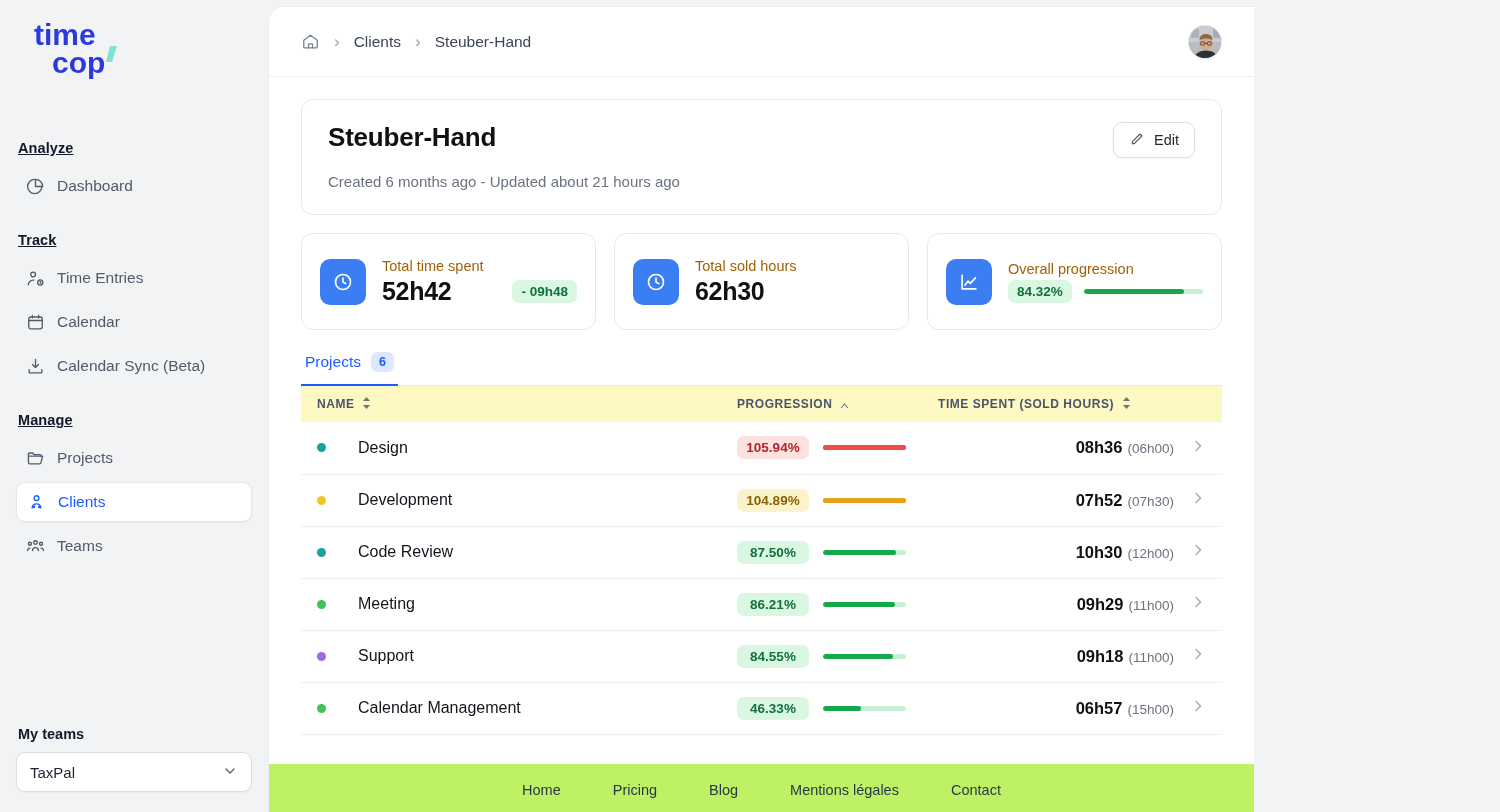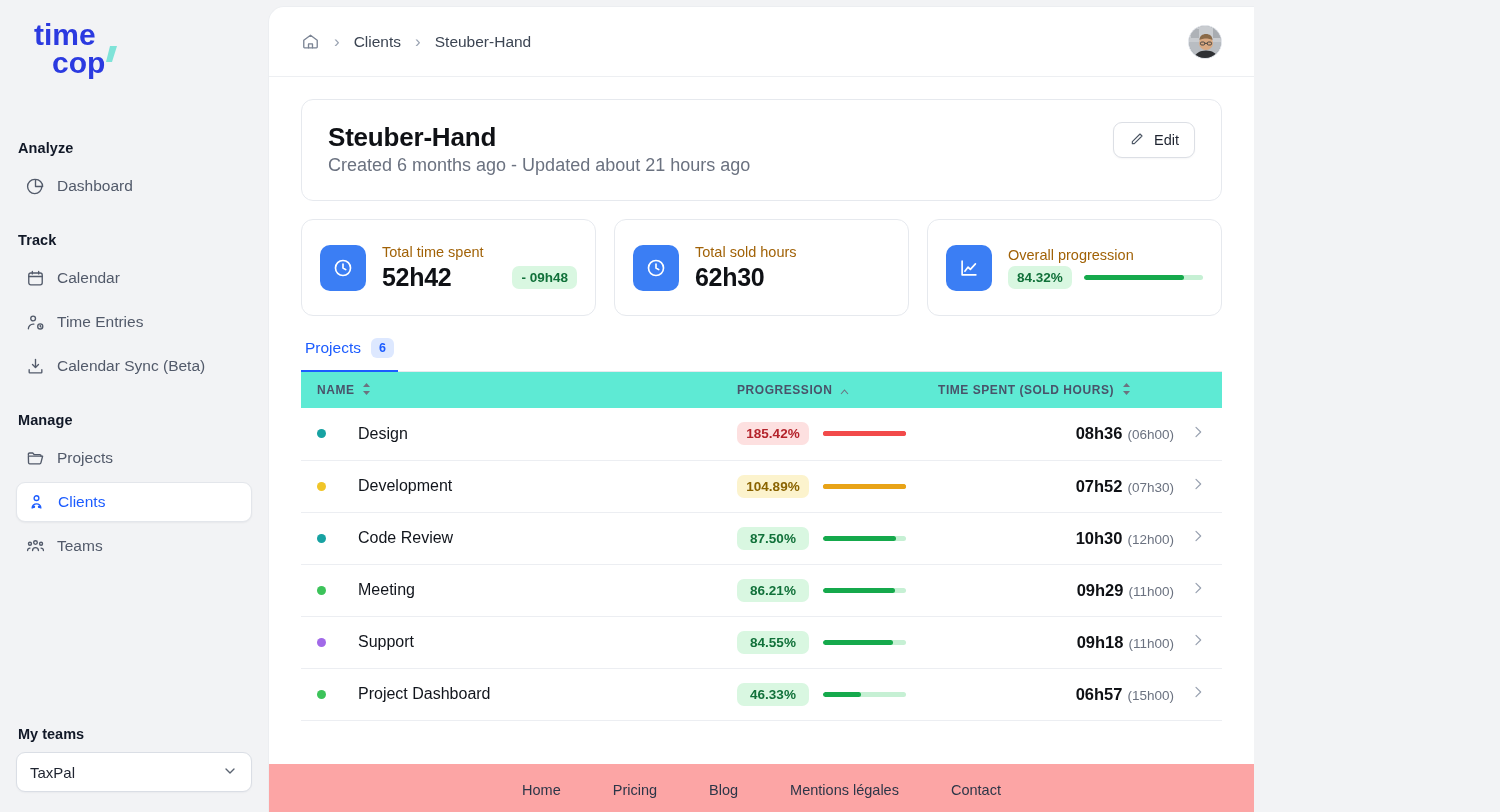--- a/index.html
+++ b/index.html
@@ -16,21 +16,21 @@
     width: 268px; height: 812px;
     background: #f2f3f5;
     flex: 0 0 268px;
     position: relative;
     padding: 0 16px;
   }
   .logo { padding: 18px 0 0 18px; }
   .logo svg { display: block; }
   .nav-section-title {
     font-size: 14.5px; font-weight: 700; color: #111827;
-    margin: 0 0 10px 2px; letter-spacing: .1px;
+    margin: 0 0 10px 2px; letter-spacing: .1px; text-decoration: underline;
   }
   .nav-group { margin-top: 26px; }
   .nav-group.analyze { margin-top: 60px; }
   .nav-item {
     display: flex; align-items: center; gap: 12px;
     height: 40px; padding: 0 10px;
     border-radius: 9px;
     color: #525a6a; font-size: 15.5px;
     margin-bottom: 4px;
     cursor: pointer;
@@ -85,21 +85,21 @@
   .content { padding: 22px 32px 0 32px; }
 
   .card {
     border: 1px solid #e6e9ee; border-radius: 12px; background: #fff;
   }
   .title-card {
     padding: 22px 26px 24px 26px;
     display: flex; align-items: flex-start; justify-content: space-between;
   }
   .page-title { font-size: 26px; font-weight: 700; color: #0f1115; letter-spacing: -0.2px;}
-  .page-sub { font-size: 18px; color: #6b7280; margin-top: 2px; }
+  .page-sub { font-size: 15px; color: #6b7280; margin-top: 20px; }
   .edit-btn {
     display: inline-flex; align-items: center; gap: 9px;
     border: 1px solid #dcdfe5; border-radius: 9px;
     height: 36px; padding: 0 15px; font-size: 14.5px; color: #1f2430;
     background: #fff; cursor: pointer;
     box-shadow: 0 1px 2px rgba(16,24,40,.04);
   }
 
   .stats { display: flex; gap: 18px; margin-top: 18px; }
   .stat-card {
@@ -133,21 +133,21 @@
     border-bottom: 2px solid #1c5cff; margin-bottom: -1px;
   }
   .tab-count {
     background: #dde8ff; color: #1c5cff; font-size: 12.5px; font-weight: 700;
     border-radius: 6px; padding: 3px 8px;
   }
 
   
   table.projects { width: 100%; border-collapse: collapse; table-layout: fixed; }
   table.projects thead th {
-    background: #5eead4; font-size: 12px; font-weight: 700; letter-spacing: .55px;
+    background: #fef9c3; font-size: 12px; font-weight: 700; letter-spacing: .55px;
     color: #49536a; text-transform: uppercase; text-align: left;
     height: 36px; padding: 0 16px; white-space: nowrap;
   }
   thead th.th-name { width: 420px; }
   thead th.th-prog { width: auto; }
   thead th.th-time { text-align: right; width: 300px; }
   .sort-ico { display:inline-block; vertical-align: -1px; margin-left: 4px;}
   table.projects tbody td {
     border-bottom: 1px solid #eceef2; height: 52px; padding: 0 16px; vertical-align: middle;
   }
@@ -165,21 +165,21 @@
   .prog-bar i { display: block; height: 5px; border-radius: 3px; }
   .time-cell { display: flex; align-items: center; justify-content: flex-end; gap: 16px; }
   .time-main { font-size: 16.5px; font-weight: 700; color: #0f1115; }
   .time-sold { font-size: 13.5px; color: #6b7280; margin-left: 5px; font-weight: 400;}
   .chev-right { color: #98a1b0; display:block; cursor: pointer; }
 
   
   .footer {
     position: absolute; left: 0; right: 0; bottom: 0;
     display: flex; justify-content: center; gap: 52px;
-    padding: 18px 0 14px 0; font-size: 14.5px; color: #2c3648; background: #fca5a5;
+    padding: 18px 0 14px 0; font-size: 14.5px; color: #2c3648; background: #bef264;
   }
   .footer a { color: #2c3648; text-decoration: none; cursor: pointer; }
 </style>
 </head>
 <body>
 
 <div class="app">
 
   <aside class="sidebar">
     <div class="logo">
@@ -202,37 +202,37 @@
         </span>
         <span>Dashboard</span>
       </div>
     </div>
 
     <div class="nav-group">
       <div class="nav-section-title">Track</div>
       <div class="nav-item">
         <span class="ico">
           <svg viewBox="0 0 24 24" fill="none" stroke="#525a6a" stroke-width="1.7" stroke-linecap="round" stroke-linejoin="round">
-            <rect x="3.5" y="5" width="17" height="15" rx="2.5"></rect>
-              <path d="M3.5 9.5h17"></path>
-              <path d="M8 3.2v3M16 3.2v3"></path>
-          </svg>
-        </span>
-        <span>Calendar</span>
-      </div>
-      <div class="nav-item">
-        <span class="ico">
-          <svg viewBox="0 0 24 24" fill="none" stroke="#525a6a" stroke-width="1.7" stroke-linecap="round" stroke-linejoin="round">
             <circle cx="9" cy="7" r="3"></circle>
               <path d="M3 20c0-3.3 2.7-6 6-6h1"></path>
               <circle cx="18" cy="17" r="3.2"></circle>
               <path d="M18 15.6V17l1 .7"></path>
           </svg>
         </span>
         <span>Time Entries</span>
+      </div>
+      <div class="nav-item">
+        <span class="ico">
+          <svg viewBox="0 0 24 24" fill="none" stroke="#525a6a" stroke-width="1.7" stroke-linecap="round" stroke-linejoin="round">
+            <rect x="3.5" y="5" width="17" height="15" rx="2.5"></rect>
+              <path d="M3.5 9.5h17"></path>
+              <path d="M8 3.2v3M16 3.2v3"></path>
+          </svg>
+        </span>
+        <span>Calendar</span>
       </div>
       <div class="nav-item">
         <span class="ico">
           <svg viewBox="0 0 24 24" fill="none" stroke="#525a6a" stroke-width="1.7" stroke-linecap="round" stroke-linejoin="round">
             <path d="M12 3v10"></path>
               <path d="M8.2 9.4 12 13.2l3.8-3.8"></path>
               <path d="M4 16v3.2c0 .5.4.8.9.8h14.2c.5 0 .9-.3.9-.8V16"></path>
           </svg>
         </span>
         <span>Calendar Sync (Beta)</span>
@@ -429,21 +429,21 @@
         <tbody id="tbody">
             <tr>
               <td>
                 <div class="proj-name">
                   <span class="dot" style="background:#17a2a2"></span>
                   <span>Design</span>
                 </div>
               </td>
               <td>
                 <div class="prog-cell">
-                  <span class="pill prog-pill red">185.42%</span>
+                  <span class="pill prog-pill red">105.94%</span>
                   <span class="prog-bar track-red">
                     <i style="width:100%;background:#f24a4a"></i>
                   </span>
                 </div>
               </td>
               <td>
                 <div class="time-cell">
                   <span class="time-main">08h36<span class="time-sold">(06h00)</span></span>
                   <span class="chev-right"><svg width="16" height="16" viewBox="0 0 24 24" fill="none" stroke="currentColor" stroke-width="1.8" stroke-linecap="round" stroke-linejoin="round">
                       <path d="M9 5l7 7-7 7"></path>
@@ -544,21 +544,21 @@
                   <span class="chev-right"><svg width="16" height="16" viewBox="0 0 24 24" fill="none" stroke="currentColor" stroke-width="1.8" stroke-linecap="round" stroke-linejoin="round">
                       <path d="M9 5l7 7-7 7"></path>
                     </svg></span>
                 </div>
               </td>
             </tr>
             <tr>
               <td>
                 <div class="proj-name">
                   <span class="dot" style="background:#3cc35a"></span>
-                  <span>Project Dashboard</span>
+                  <span>Calendar Management</span>
                 </div>
               </td>
               <td>
                 <div class="prog-cell">
                   <span class="pill prog-pill green">46.33%</span>
                   <span class="prog-bar track-green">
                     <i style="width:46.33%;background:#15a94c"></i>
                   </span>
                 </div>
               </td>

